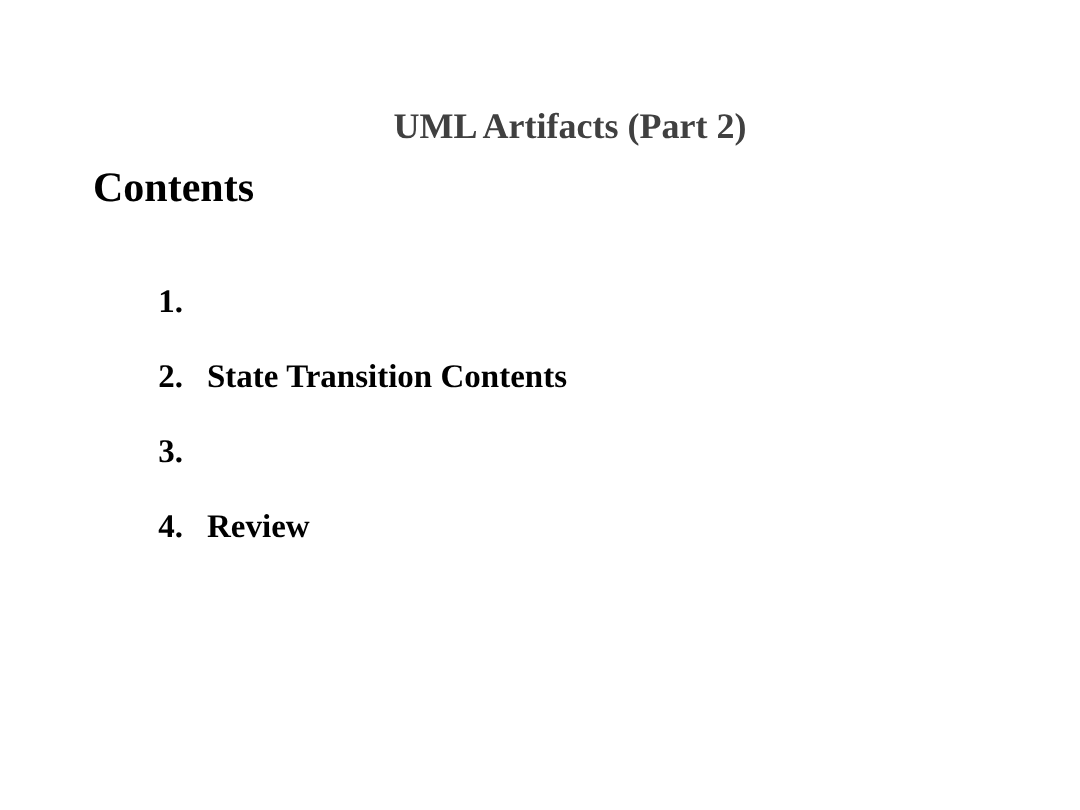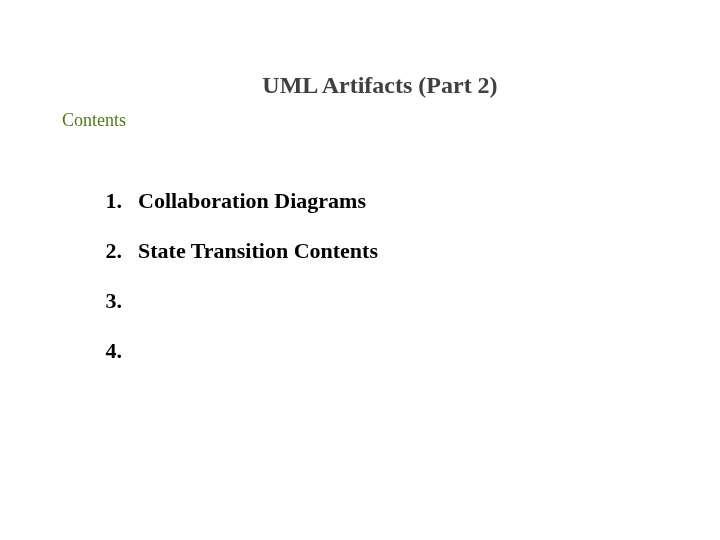--- a/index.html
+++ b/index.html
@@ -23,23 +23,23 @@
       font-size: 24px;
       font-weight: bold;
       color: #404040;
       padding-left: 40px;
       margin-top: 24px;
     }
     .contents-label {
       position: absolute;
       top: 110px;
       left: 62px;
-      font-size: 18px;
-      font-weight: normal;
-      color: #4d7c0f;
+      font-size: 28px;
+      font-weight: bold;
+      color: #000000;
     }
     .item-list {
       position: absolute;
       left: 92px;
       top: 188px;
     }
     .item {
       display: flex;
       margin-bottom: 24px;
       font-size: 22px;
@@ -55,25 +55,25 @@
 </head>
 <body>
 
 <div class="title">UML Artifacts  (Part 2)</div>
 
 <div class="contents-label">Contents</div>
 
 <div class="item-list">
   <div class="item">
     <span class="item-num">1.</span>
-    <span>Collaboration Diagrams</span>
   </div>
   <div class="item">
     <span class="item-num">2.</span>
     <span>State Transition Contents</span>
   </div>
   <div class="item">
     <span class="item-num">3.</span>
   </div>
   <div class="item">
     <span class="item-num">4.</span>
+    <span>Review</span>
   </div>
 </div>
 
 </body></html>

